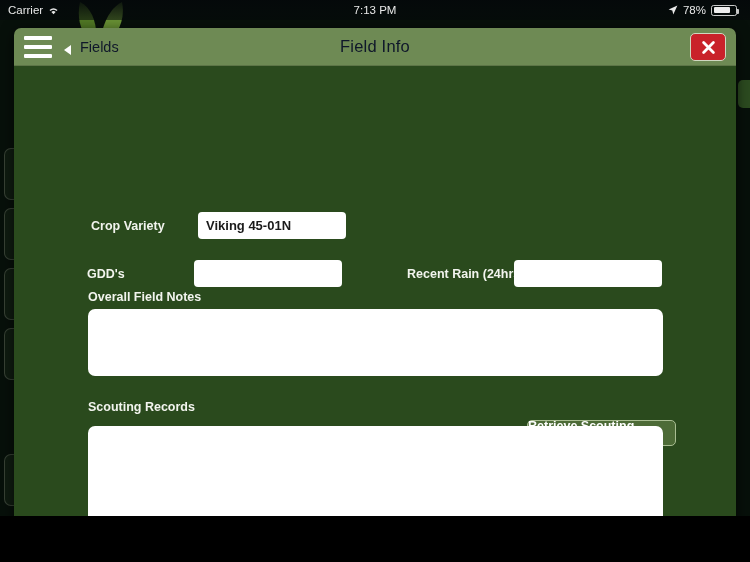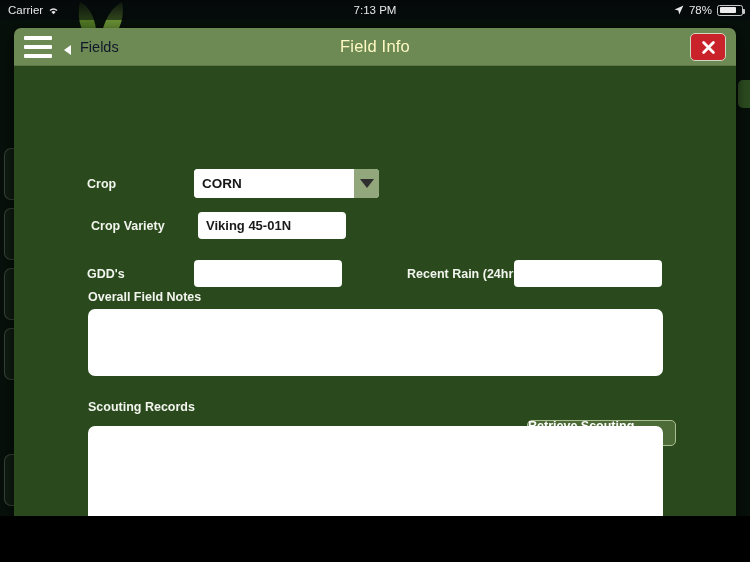--- a/index.html
+++ b/index.html
@@ -118,21 +118,21 @@
   #status-center {
     flex: 1;
     text-align: center;
     font-size: 11.5px;
   }
   #status-right {
     display: flex;
     align-items: center;
     justify-content: flex-end;
     gap: 5px;
-    padding-right: 7px;
+    padding-right: 13px;
     width: 200px;
     font-size: 11.5px;
   }
   .wifi-icon { display: inline-block; width: 11px; height: 9px; }
   .loc-icon  { display: inline-block; width: 10px; height: 10px; }
   .batt {
     display: inline-flex;
     align-items: center;
     width: 26px; height: 11px;
     border: 1px solid rgba(235,235,235,.85);
@@ -208,21 +208,21 @@
     width: 0; height: 0;
     border-top: 5.5px solid transparent;
     border-bottom: 5.5px solid transparent;
     border-right: 7px solid #fff;
   }
 
   #modal-title {
     position: absolute;
     left: 0; right: 0;
     text-align: center;
-    color: #fef9c3;
+    color: #0f172a;
     font-size: 16.5px;
     font-weight: 400;
     letter-spacing: .2px;
     pointer-events: none;
   }
 
   #close-btn {
     position: absolute;
     right: 10px;
     top: 5px;
@@ -413,29 +413,20 @@
       <div id="modal-title">Field Info</div>
       <div id="close-btn">
         <svg width="17" height="17" viewBox="0 0 17 17">
           <path d="M3.6 3.6 L13.4 13.4 M13.4 3.6 L3.6 13.4" stroke="#fff" stroke-width="2.8" stroke-linecap="round"></path>
         </svg>
       </div>
     </div>
 
     <div id="modal-body">
 
-      <div class="row" style="left:73px; top:103px;">
-        <span class="label" style="width:107px;">Crop</span>
-        <div id="crop-select-wrap">
-          <div id="crop-select-value">CORN</div>
-          <div id="crop-select-arrow">
-            <span class="tri-down"></span>
-          </div>
-        </div>
-      </div>
 
 
       <div class="row" style="left:77px; top:146px;">
         <span class="label" style="width:107px;">Crop Variety</span>
         <input class="txt-input" style="width: 148px;" value="Viking 45-01N">
       </div>
 
 
       <div class="row" style="left:73px; top:194px;">
         <span class="label" style="width:107px;">GDD's</span>

